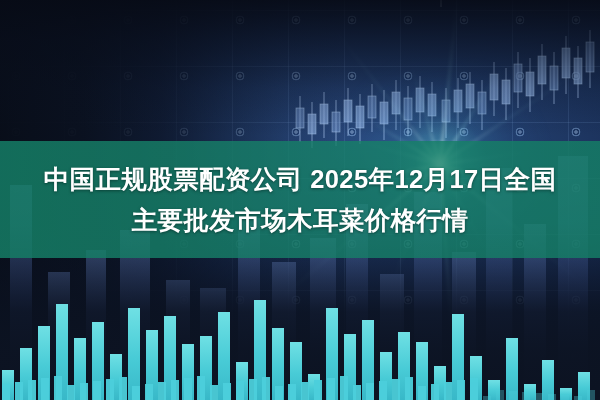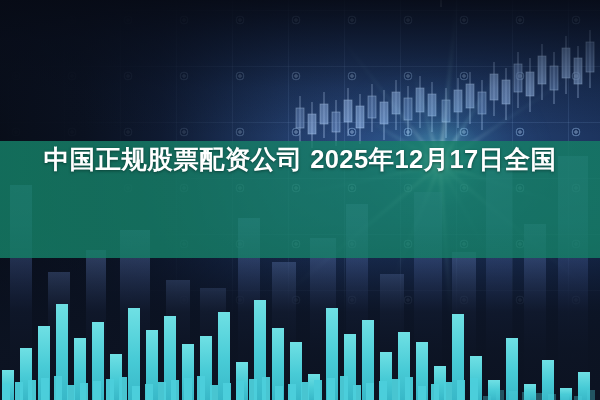--- a/index.html
+++ b/index.html
@@ -123,21 +123,21 @@
     position: absolute; inset: 0;
     background: linear-gradient(90deg, rgba(18,118,96,0.30) 0%, rgba(26,135,110,0.04) 40%, rgba(26,135,110,0.04) 62%, rgba(18,118,96,0.26) 100%);
   }
 
   .title-block {
     position: absolute;
     left: 0; top: 141px; width: 600px; height: 117px;
     display: flex;
     flex-direction: column;
     align-items: center;
-    justify-content: flex-start;
+    justify-content: center;
     gap: 4px;
     z-index: 40;
   }
   .title-line {
     color: #ffffff;
     font-size: 25.5px;
     font-weight: bold;
     letter-spacing: 0.4px;
     line-height: 1.42;
     white-space: nowrap;
@@ -376,15 +376,16 @@
       <div class="bar-thin" style="left: 535px; width: 8px; height: 7px; opacity: 0.35;"></div>
       <div class="bar-thin" style="left: 548px; width: 8px; height: 6px; opacity: 0.35;"></div>
       <div class="bar-thin" style="left: 561px; width: 8px; height: 5px; opacity: 0.35;"></div>
       <div class="bar-thin" style="left: 574px; width: 8px; height: 4px; opacity: 0.35;"></div>
       <div class="bar-thin" style="left: 587px; width: 8px; height: 10px; opacity: 0.35;"></div>
     </div>
 
   <div class="green-band"></div>
   <div class="title-block">
     <div class="title-line">中国正规股票配资公司 2025年12月17日全国</div>
+    <div class="title-line">主要批发市场木耳菜价格行情</div>
   </div>
 
 </div>
 
 </body></html>

